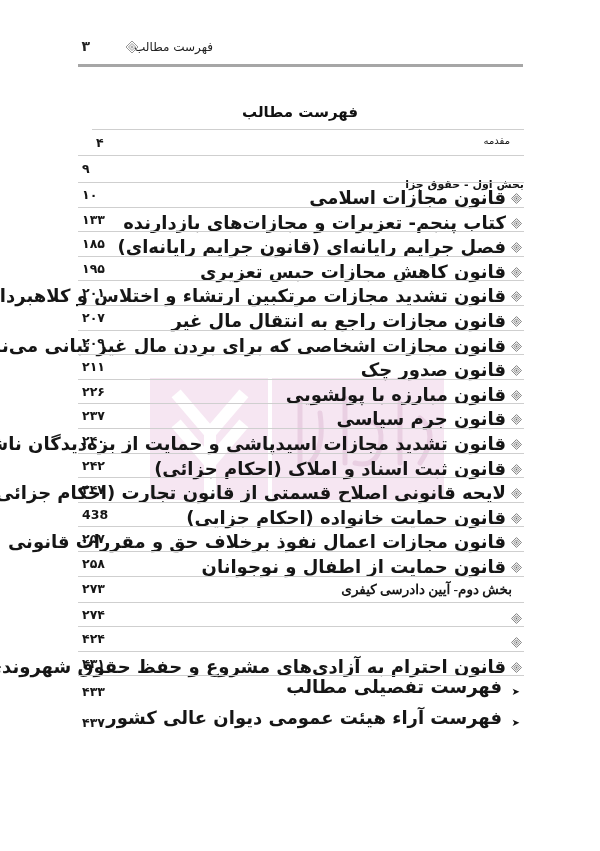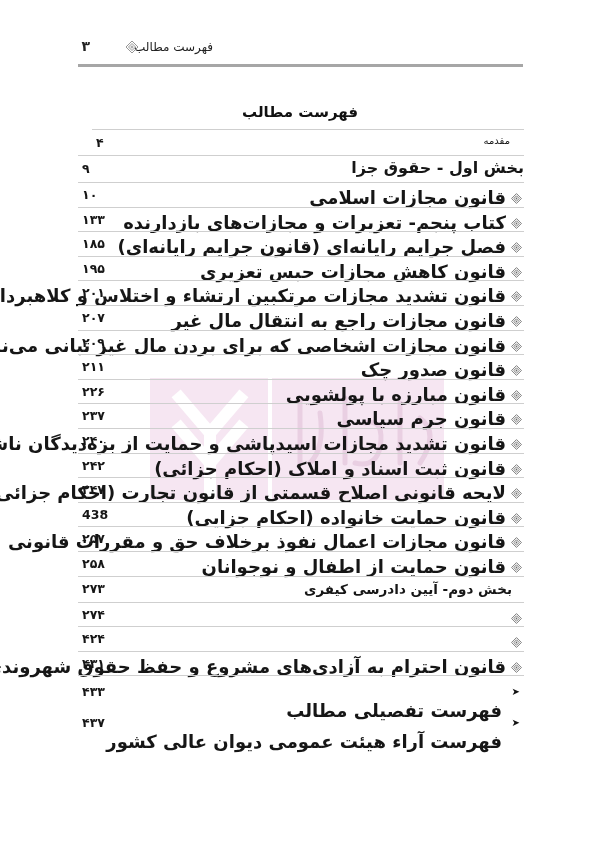--- a/index.html
+++ b/index.html
@@ -99,23 +99,23 @@
     .toc-row .label {
       position: absolute;
       right: 18px;
       top: 4px;
       font-size: 18px;
       white-space: nowrap;
       color: #161616;
       font-weight: bold;
     }
     .toc-row.intro .label { right: 14px; font-weight: normal; font-size: 10px; top: 5px; }
-    .toc-row.part .label { right: 0px; font-size: 16px; top: 2px; margin-left: 6px; }
-    .toc-row.part-2 .label { right: 12px; font-size: 13.5px; top: 4px; }
-    .toc-row.appendix .label { right: 22px; top: 24px; text-align: right; }
+    .toc-row.part .label { right: 0px; font-size: 11px; top: 22px; margin-left: 6px; }
+    .toc-row.part-2 .label { right: 12px; font-size: 13.5px; top: 4px; font-family: Liberation Serif, serif; }
+    .toc-row.appendix .label { right: 22px; top: 0; text-align: right; }
     .toc-row .bullet {
       position: absolute;
       right: 2px;
       top: 6px;
       width: 11px;
       height: 11px;
     }
     .toc-row .arrow {
       position: absolute;
       right: 4px;

